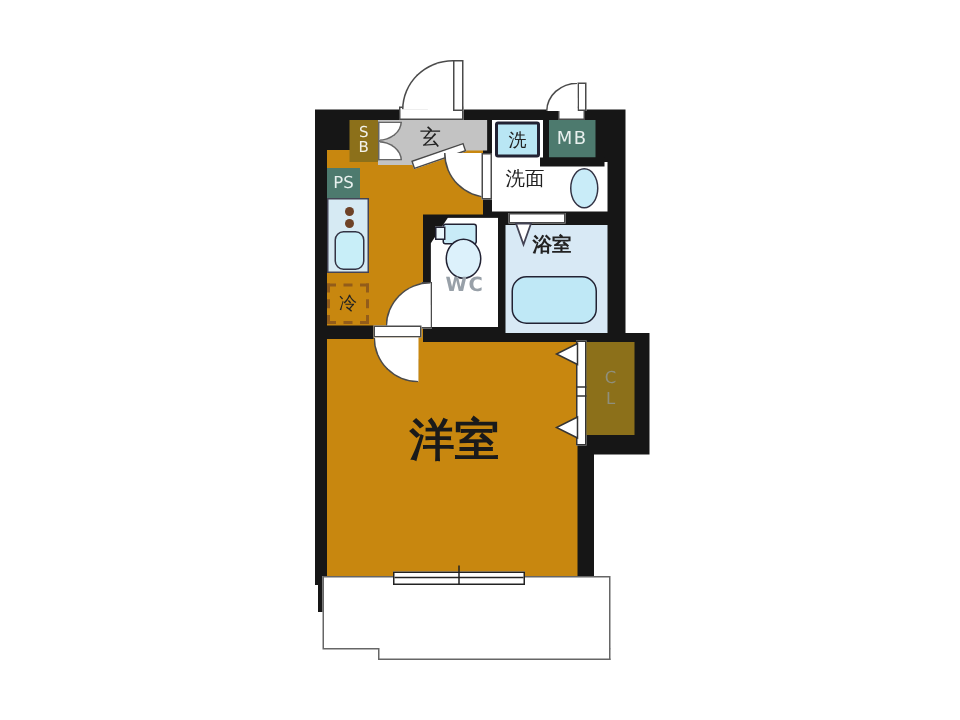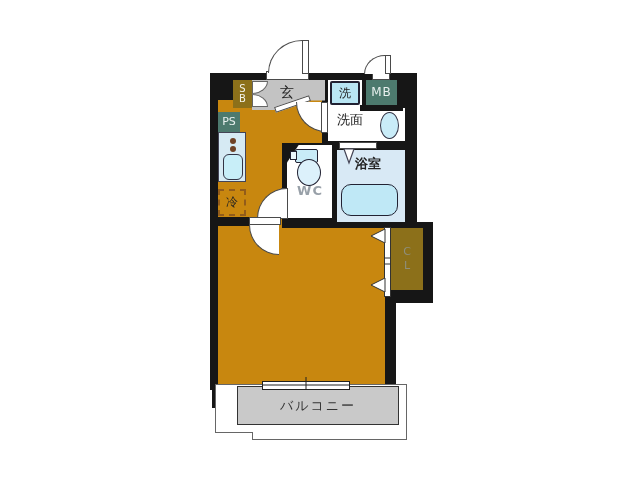--- a/index.html
+++ b/index.html
@@ -83,30 +83,30 @@
   <div class="abs" style="left:218px;top:132px;width:28px;height:50px;background:var(--counter,#D6EAF3);border:1px solid #445;"></div>
   <div class="abs" style="left:230px;top:138px;width:6px;height:6px;border-radius:50%;background:#6E4226;"></div>
   <div class="abs" style="left:230px;top:146px;width:6px;height:6px;border-radius:50%;background:#6E4226;"></div>
   <div class="abs" style="left:223px;top:154px;width:20px;height:26px;border-radius:6px;background:#C8EEF8;border:1px solid #334;"></div>
   <div class="abs lbl" style="left:218px;top:189px;width:28px;height:27px;border:2px dashed #925C1A;font-size:12px;">冷</div>
 
   <div class="abs wall" style="left:218px;top:217px;width:31px;height:9px;"></div>
   <div class="abs leaf" style="left:249px;top:217px;width:32px;height:8px;"></div>
   <div class="abs arc-bl" style="left:249px;top:225px;width:30px;height:30px;"></div>
 
+  <div class="abs lbl" style="left:228px;top:278px;width:150px;height:32px;font-size:30px;font-weight:600;color:#1a1a1a;">洋室</div>
 
   <div class="abs" style="left:384px;top:227px;width:7px;height:70px;background:#fff;border:1px solid #333;"></div>
   <div class="abs lbl" style="left:391px;top:228px;width:32px;height:62px;background:var(--olive,#8C701A);color:#8F8F7C;font-size:11px;flex-direction:column;line-height:1.25;">
     <span>C</span>
     <span>L</span>
   </div>
 
   <div class="abs" style="left:215px;top:384px;width:192px;height:49px;background:#fff;border:1px solid #666;"></div>
   <div class="abs" style="left:252px;top:432px;width:155px;height:8px;background:#fff;border:1px solid #666;border-top:none;"></div>
-  <div class="abs lbl" style="left:237px;top:386px;width:162px;height:39px;background:var(--balcony,#C9C9C9);border:1px solid #333;font-size:13px;letter-spacing:2px;color:#333;">バルコニー</div>
   <div class="abs leaf" style="left:262px;top:381px;width:88px;height:9px;border-color:#222;"></div>
 
   <svg width="640" height="480" viewBox="0 0 640 480">
 
     <polygon points="385,229 385,243 371,236" fill="#ffffff" stroke="#333" stroke-width="1"></polygon>
     <polygon points="385,278 385,292 371,285" fill="#ffffff" stroke="#333" stroke-width="1"></polygon>
     <line x1="384" y1="258" x2="391" y2="258" stroke="#333" stroke-width="1"></line>
     <line x1="384" y1="264" x2="391" y2="264" stroke="#333" stroke-width="1"></line>
 
     <polygon points="344,149 349,163 354,149" fill="#ffffff" stroke="#445" stroke-width="1.2"></polygon>

